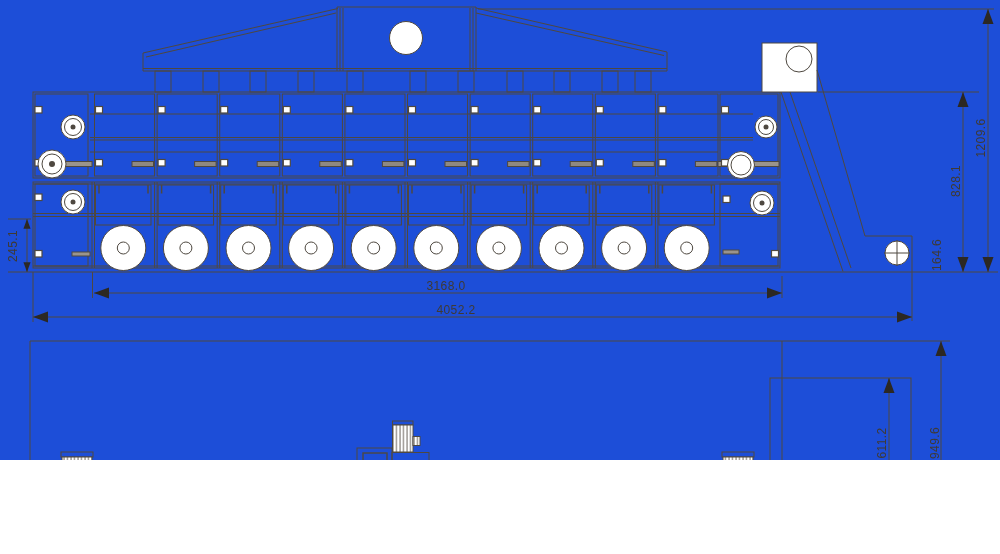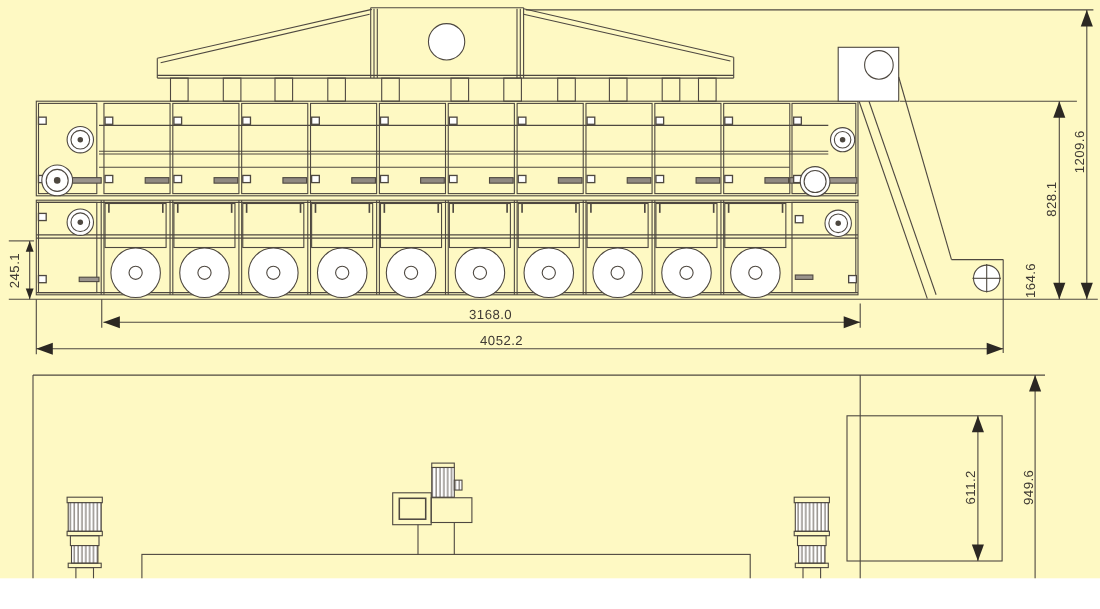--- a/index.html
+++ b/index.html
@@ -1,16 +1,16 @@
 <!DOCTYPE html>
 <html><head>
 <meta charset="utf-8">
 <style>
   html,body{margin:0;padding:0;background:#ffffff;}
-  .sheet{width:1000px;height:526px;position:relative;background:#fef9c3;overflow:hidden;}
+  .sheet{width:1000px;height:460px;position:relative;background:#1d4ed8;overflow:hidden;}
   svg{display:block;}
   text{font-family:"Liberation Sans","DejaVu Sans",sans-serif;font-size:12px;fill:#3f3a34;letter-spacing:.4px;}
 </style>
 </head>
 <body>
 
 <div class="sheet">
 <svg width="1000" height="554" viewBox="0 0 1000 554">
   <defs>
     <pattern id="fins" width="3.5" height="4" patternUnits="userSpaceOnUse">

